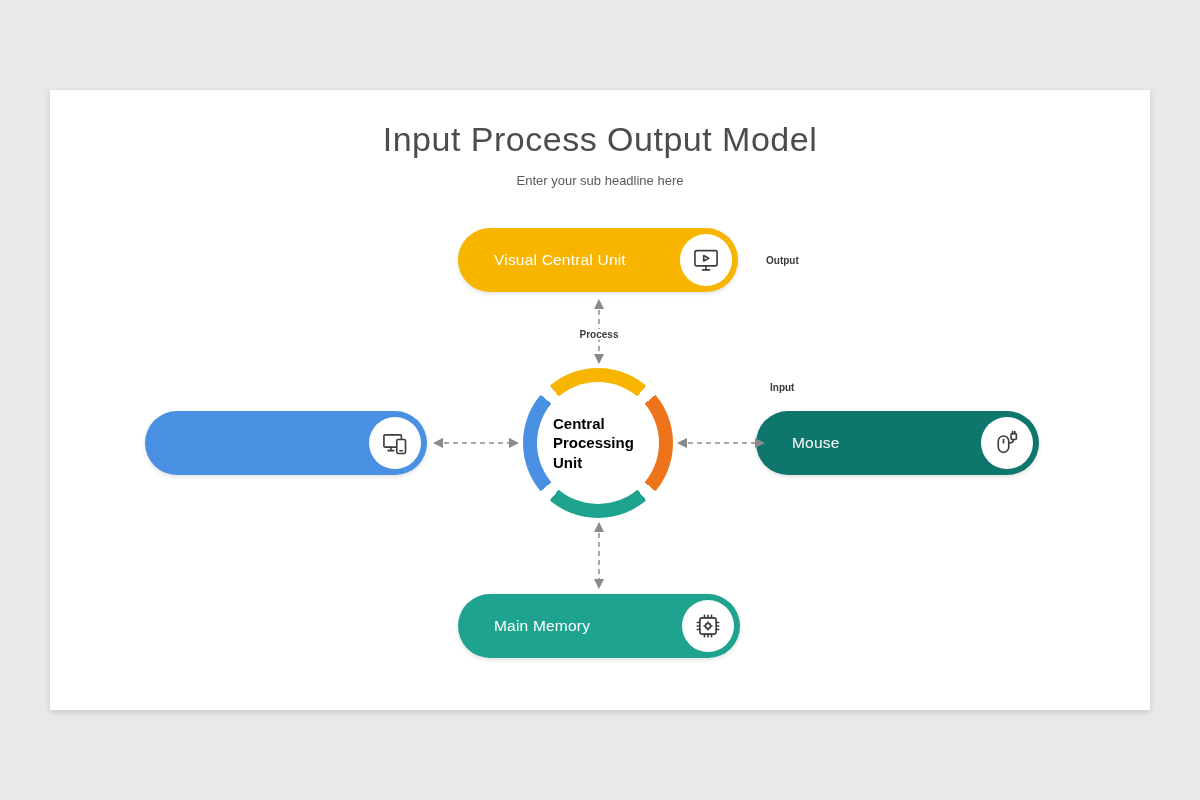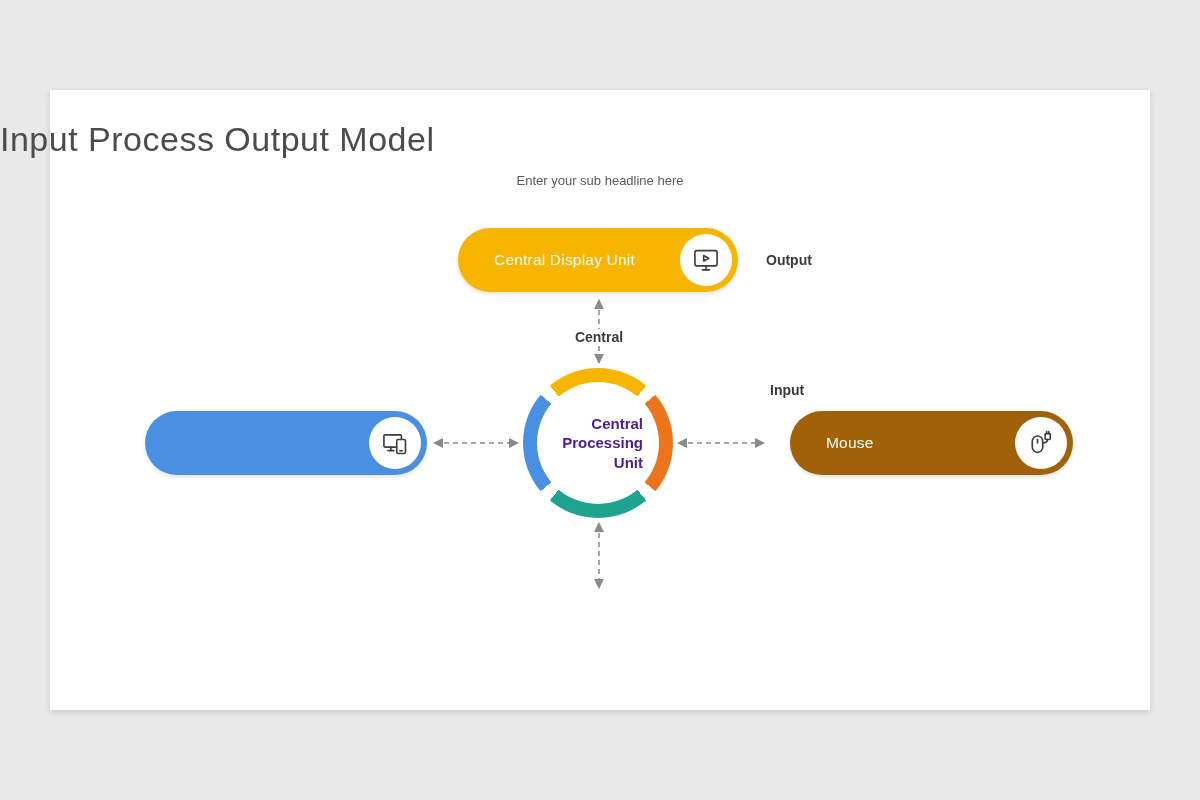--- a/index.html
+++ b/index.html
@@ -1,44 +1,44 @@
 <!DOCTYPE html>
 <html><head>
 <meta charset="utf-8">
 <style>
   * { margin:0; padding:0; box-sizing:border-box; }
   body { font-family:"Liberation Sans", sans-serif; }
   .stage { position:relative; width:1200px; height:800px; background:#e9e9ea; overflow:hidden; }
   .slide { position:absolute; left:50px; top:90px; width:1100px; height:620px; background:#ffffff; box-shadow:0 2px 6px rgba(0,0,0,0.15); }
 
-  .title { position:absolute; left:0; right:0; top:120px; font-size:34px; font-weight:500; color:#4c4c4c; letter-spacing:0.5px; }
+  .title { position:absolute; left:0; right:0; top:120px; text-align:center; font-size:34px; font-weight:500; color:#4c4c4c; letter-spacing:0.5px; }
   .subtitle { position:absolute; left:0; right:0; top:173px; text-align:center; font-size:13px; color:#595959; }
 
   .pill { position:absolute; height:64px; border-radius:32px; box-shadow:0 2px 4px rgba(0,0,0,0.12); }
   .pill-label { position:absolute; left:36px; top:0; height:100%; display:flex; align-items:center; color:#ffffff; font-size:15.5px; font-weight:500; letter-spacing:0.2px; }
   .icon-circle { position:absolute; right:6px; top:6px; width:52px; height:52px; background:#ffffff; border-radius:50%; display:flex; align-items:center; justify-content:center; }
   .icon-circle svg { width:28px; height:28px; stroke:#3d3d3d; fill:none; stroke-width:1.4; stroke-linecap:round; stroke-linejoin:round; }
 
   .pill-top    { left:458px; top:228px; width:280px; background:#F8B500; }
   .pill-left   { left:145px; top:411px; width:282px; background:#4A90E2; }
-  .pill-right  { left:790px; top:411px; width:283px; background:#a16207; }
+  .pill-right  { left:756px; top:411px; width:283px; background:#0f766e; }
   .pill-bottom { left:458px; top:594px; width:282px; background:#1EA38F; }
 
-  .side-label { position:absolute; font-size:14px; font-weight:700; color:#3b3b3b; }
+  .side-label { position:absolute; font-size:10px; font-weight:700; color:#3b3b3b; }
   .label-output  { left:766px; top:228px; height:64px; display:flex; align-items:center; }
   .label-input   { left:770px; top:382px; width:283px; text-align:left; }
   .label-process { left:599px; top:329px; transform:translateX(-50%); background:#ffffff; padding:0 8px; z-index:3; }
 
   .cpu-ring { position:absolute; left:523px; top:368px; width:150px; height:150px; border-radius:50%;
     background:conic-gradient(#F8B500 0deg 40deg, #ffffff 40deg 50deg, #EE741B 50deg 130deg, #ffffff 130deg 140deg,
                #1EA38F 140deg 220deg, #ffffff 220deg 230deg, #4A90E2 230deg 310deg, #ffffff 310deg 320deg, #F8B500 320deg 360deg);
     z-index:2; }
   .cpu-inner { position:absolute; left:14px; top:14px; width:122px; height:122px; background:#ffffff; border-radius:50%;
-    display:flex; align-items:center; justify-content:center; text-align:right;
-    font-size:15px; font-weight:700; color:#4c1d95; line-height:1.3; padding:0 16px; }
+    display:flex; align-items:center; justify-content:center; text-align:left;
+    font-size:15px; font-weight:700; color:#000000; line-height:1.3; padding:0 16px; }
 
   .arrows { position:absolute; left:0; top:0; width:1200px; height:800px; pointer-events:none; z-index:1; }
 </style>
 </head>
 <body>
 
 <div class="stage">
   <div class="slide"></div>
 
   <div class="title">Input Process Output Model</div>
@@ -50,33 +50,33 @@
         <path d="M0,0 L10,5 L0,10 z" fill="#8a8a8a"></path>
       </marker>
     </defs>
     <line x1="599" y1="301" x2="599" y2="362" stroke="#8a8a8a" stroke-width="1.5" stroke-dasharray="5 4" marker-start="url(#arr)" marker-end="url(#arr)"></line>
     <line x1="599" y1="524" x2="599" y2="587" stroke="#8a8a8a" stroke-width="1.5" stroke-dasharray="5 4" marker-start="url(#arr)" marker-end="url(#arr)"></line>
     <line x1="435" y1="443" x2="517" y2="443" stroke="#8a8a8a" stroke-width="1.5" stroke-dasharray="5 4" marker-start="url(#arr)" marker-end="url(#arr)"></line>
     <line x1="679" y1="443" x2="763" y2="443" stroke="#8a8a8a" stroke-width="1.5" stroke-dasharray="5 4" marker-start="url(#arr)" marker-end="url(#arr)"></line>
   </svg>
 
   <div class="pill pill-top">
-    <span class="pill-label">Central Display Unit</span>
+    <span class="pill-label">Visual Central Unit</span>
     <span class="icon-circle">
       <svg viewBox="0 0 24 24">
         <rect x="2.5" y="4" width="19" height="13" rx="1.5"></rect>
         <path d="M10 8.2 L14.3 10.5 L10 12.8 Z"></path>
         <path d="M9 20.5 h6"></path>
         <path d="M12 17 v3.5"></path>
       </svg>
     </span>
   </div>
   <div class="side-label label-output">Output</div>
 
-  <div class="side-label label-process">Central</div>
+  <div class="side-label label-process">Process</div>
 
   <div class="pill pill-left">
     <span class="icon-circle">
       <svg viewBox="0 0 24 24">
         <rect x="2.5" y="5" width="15" height="10.5" rx="1"></rect>
         <path d="M8.5 15.5 v2.5"></path>
         <path d="M6 18.5 h5"></path>
         <rect x="13.5" y="9" width="7.5" height="12" rx="1.2" fill="#ffffff"></rect>
         <path d="M16.2 18.6 h2.1"></path>
       </svg>
@@ -91,17 +91,31 @@
         <path d="M9 9 v3"></path>
         <path d="M13.5 12 C16.5 12 17.5 10.8 17.5 9"></path>
         <rect x="15.5" y="4" width="4.5" height="5" rx="0.8"></rect>
         <path d="M16.8 4 v-1.8"></path>
         <path d="M18.7 4 v-1.8"></path>
       </svg>
     </span>
   </div>
   <div class="side-label label-input">Input</div>
 
+  <div class="pill pill-bottom">
+    <span class="pill-label">Main Memory</span>
+    <span class="icon-circle">
+      <svg viewBox="0 0 24 24">
+        <rect x="5" y="5" width="14" height="14" rx="2"></rect>
+        <path d="M9 5 V2.8 M12 5 V2.8 M15 5 V2.8"></path>
+        <path d="M9 19 V21.2 M12 19 V21.2 M15 19 V21.2"></path>
+        <path d="M5 9 H2.8 M5 12 H2.8 M5 15 H2.8"></path>
+        <path d="M19 9 H21.2 M19 12 H21.2 M19 15 H21.2"></path>
+        <circle cx="12" cy="12" r="2.2"></circle>
+        <path d="M12 9.6 V8.6 M12 14.4 V15.4 M9.6 12 H8.6 M14.4 12 H15.4"></path>
+      </svg>
+    </span>
+  </div>
 
   <div class="cpu-ring">
     <div class="cpu-inner">Central Processing Unit</div>
   </div>
 </div>
 
 </body></html>

